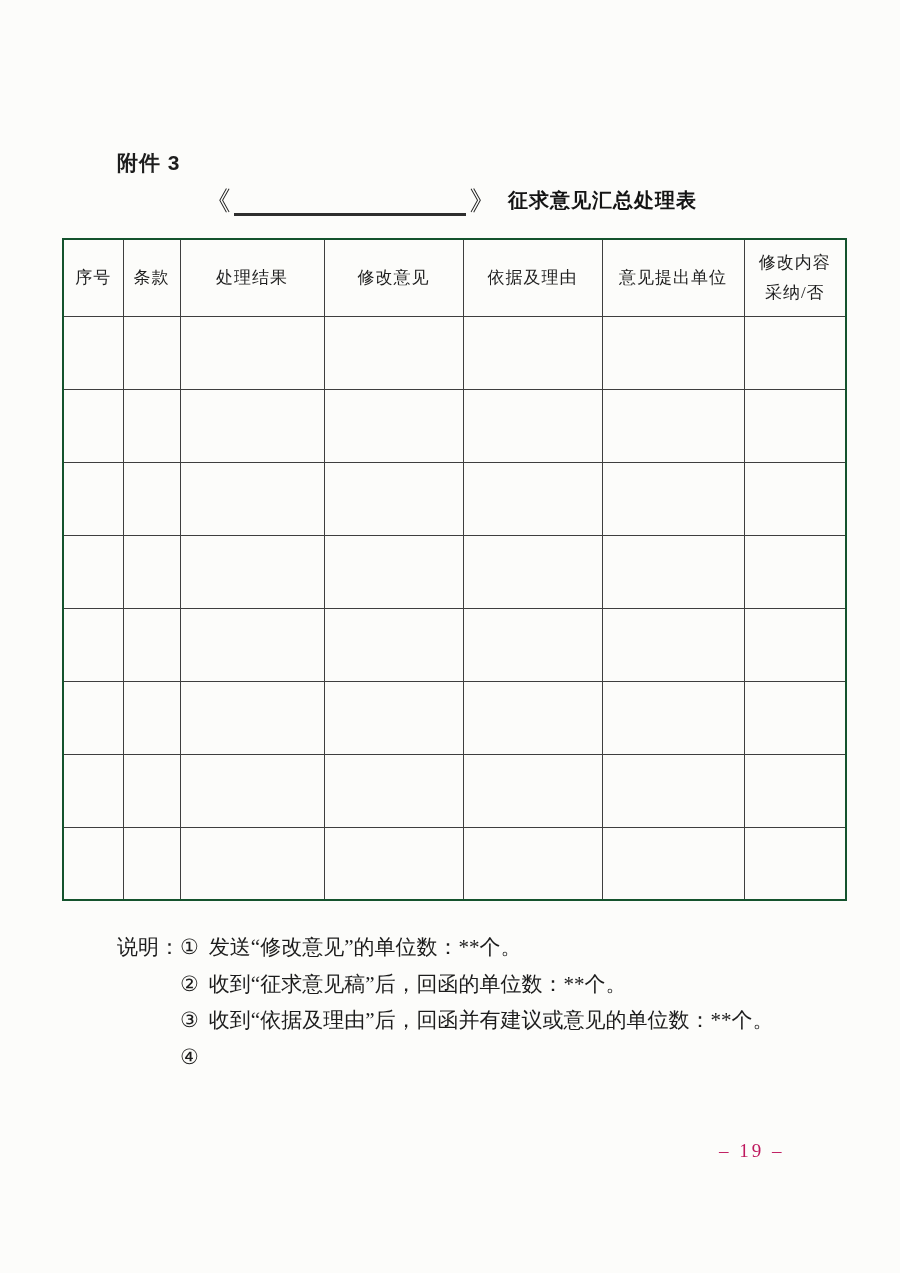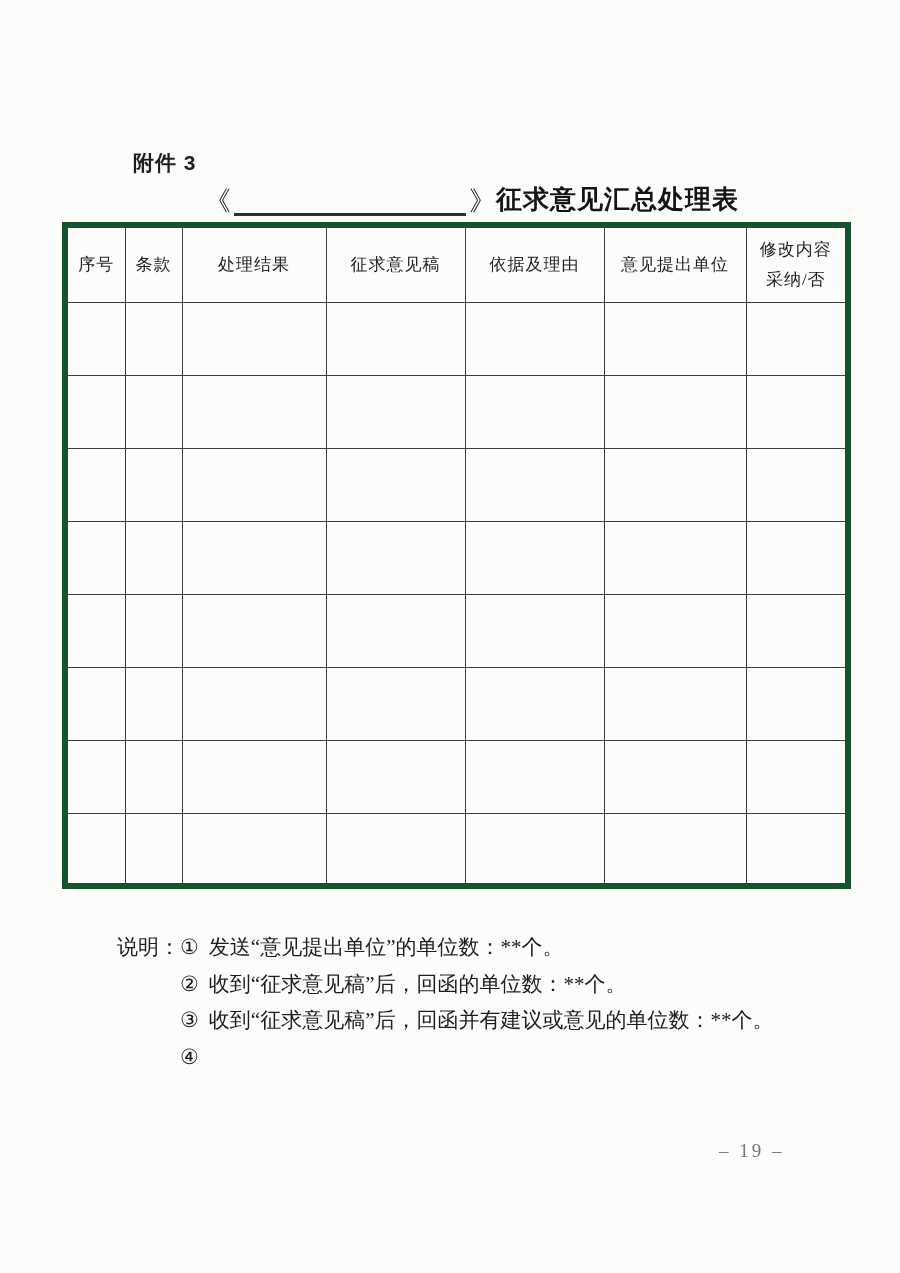--- a/index.html
+++ b/index.html
@@ -12,77 +12,76 @@
     color:#222;
     font-family:"Liberation Serif","DejaVu Serif",serif;
   }
 
   
   .attachment {
     position:absolute; left:117px; top:149px;
     font-family:"Liberation Sans","DejaVu Sans",sans-serif;
     font-size:21px; font-weight:600; color:#1d1d1d;
     letter-spacing:1px;
-    margin-left:16px;
   }
 
   
   .title-line {
     position:absolute; left:204px; top:182px;
     display:flex; align-items:flex-end;
     height:36px; white-space:nowrap;
   }
   .title-bracket {
     font-size:27px; font-weight:400; color:#1c1c1c; line-height:34px;
   }
   .title-blank {
     display:inline-block; width:232px; height:30px;
     border-bottom:3px solid #2e2e2e;
     margin:0 3px 2px 3px;
   }
   .title-text {
-    font-size:26px; font-weight:700; color:#141414;
-    letter-spacing:1px; line-height:36px;
+    font-size:20px; font-weight:700; color:#141414;
+    letter-spacing:1px; line-height:36px;margin-left:12px;
   }
 
   
   .form-table {
     position:absolute; left:62px; top:222px;
     width:783px; border-collapse:collapse;
     table-layout:fixed;
     font-size:17px; color:#1e1e1e;
   }
   .form-table th, .form-table td {
     border:1.5px solid #3e3e3e;
     text-align:center; vertical-align:middle;
     font-weight:400;
     padding:0;
   }
   .form-table thead th { height:77px; letter-spacing:1px; }
   .form-table tbody td { height:73px; }
-  .form-table { border:6px solid #14532d; }
+  .form-table { border:2px solid #14532d;margin-top:16px; }
   .hdr-two-line span { display:block; line-height:30px; }
   .hdr-two-line { line-height:30px; padding:4px 0; }
 
   
   .notes {
     position:absolute; left:117px; top:929px;
     display:flex; align-items:flex-start;
     font-size:21px; color:#1c1c1c;
     line-height:36.5px; white-space:nowrap;
   }
   .notes-label { flex:0 0 auto; }
   .note-list { flex:0 0 auto; }
   .note-line { display:flex; }
   .note-num { margin-right:10px; }
 
   
   .page-number {
     position:absolute; left:719px; top:1140px;
-    font-size:19px; color:#737373; letter-spacing:3px;text-align:center;
+    font-size:19px; color:#be185d; letter-spacing:3px;text-align:center;
   }
 </style>
 </head>
 <body>
 
 <div class="page">
 
   <div class="attachment">附件 3</div>
 
   <div class="title-line">
@@ -100,21 +99,21 @@
       <col style="width:139px">
       <col style="width:139px">
       <col style="width:142px">
       <col style="width:102px">
     </colgroup>
     <thead>
       <tr>
         <th>序号</th>
         <th>条款</th>
         <th>处理结果</th>
-        <th>征求意见稿</th>
+        <th>修改意见</th>
         <th>依据及理由</th>
         <th>意见提出单位</th>
         <th class="hdr-two-line">
           <span>修改内容</span>
           <span>采纳/否</span>
         </th>
       </tr>
     </thead>
     <tbody>
         <tr>
@@ -190,29 +189,29 @@
           <td></td>
         </tr>
       </tbody>
   </table>
 
   <div class="notes">
     <span class="notes-label">说明：</span>
     <div class="note-list">
       <div class="note-line">
         <span class="note-num">①</span>
-        <span class="note-text">发送“意见提出单位”的单位数：**个。</span>
+        <span class="note-text">发送“修改意见”的单位数：**个。</span>
       </div>
       <div class="note-line">
         <span class="note-num">②</span>
         <span class="note-text">收到“征求意见稿”后，回函的单位数：**个。</span>
       </div>
       <div class="note-line">
         <span class="note-num">③</span>
-        <span class="note-text">收到“征求意见稿”后，回函并有建议或意见的单位数：**个。</span>
+        <span class="note-text">收到“依据及理由”后，回函并有建议或意见的单位数：**个。</span>
       </div>
       <div class="note-line">
         <span class="note-num">④</span>
       </div>
     </div>
   </div>
 
   <div class="page-number">– 19 –</div>
 
 </div>

